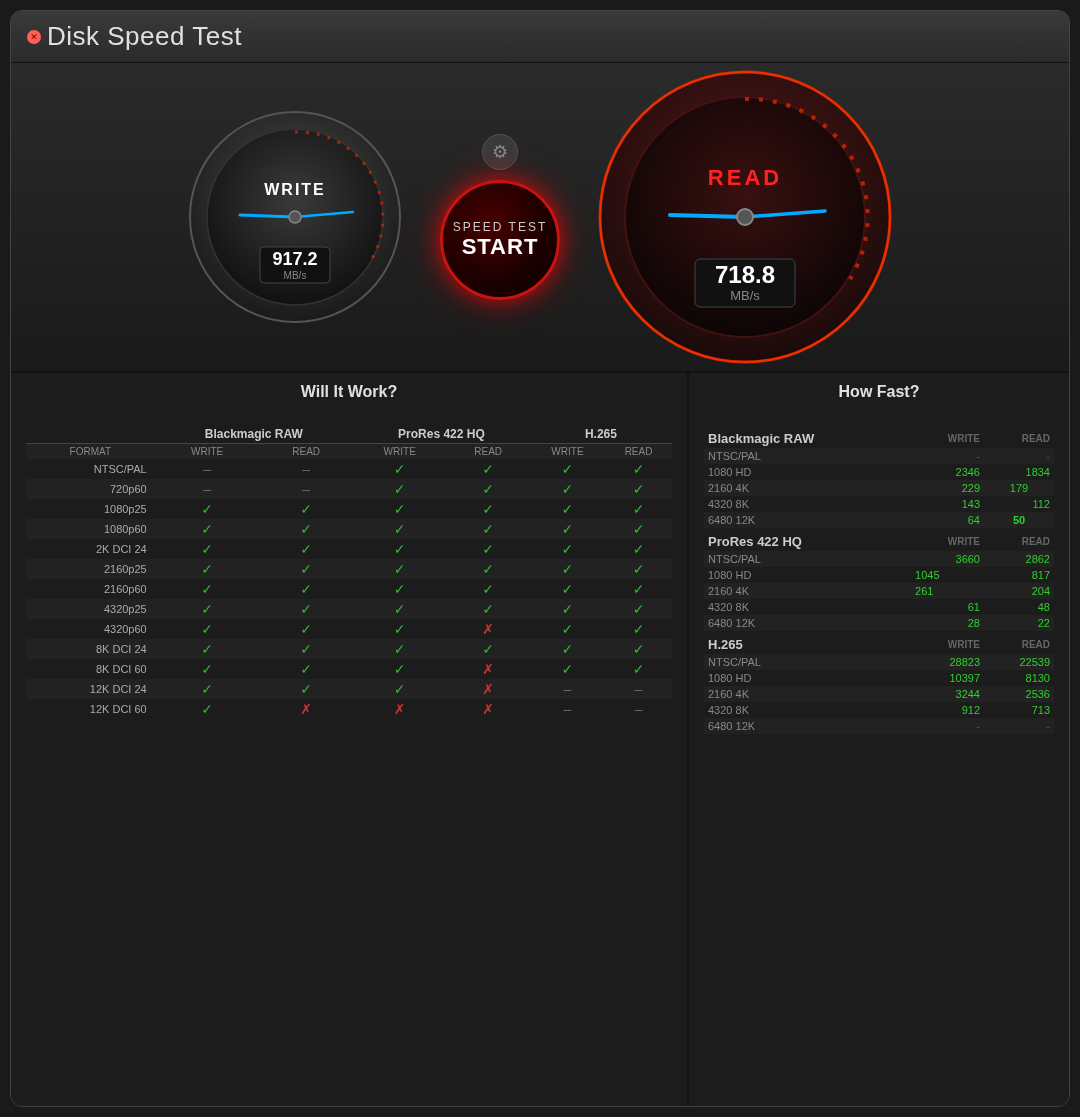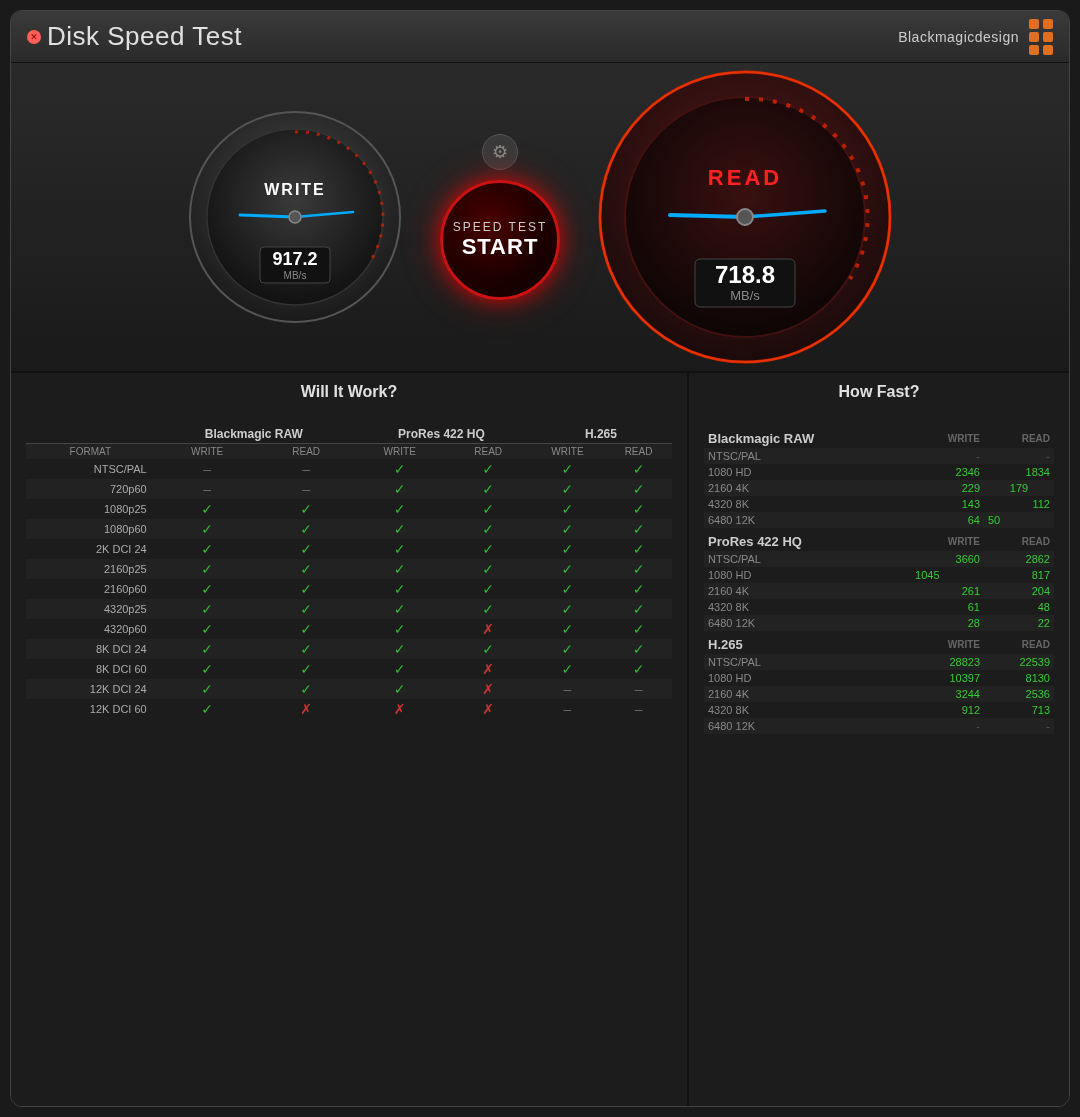--- a/index.html
+++ b/index.html
@@ -222,31 +222,20 @@
   </style>
 </head>
 <body>
 
 <div class="app-window">
 
   <div class="title-bar">
     <div class="close-btn">✕</div>
     <span class="app-title">Disk Speed Test</span>
     <div class="title-bar-spacer"></div>
-    <div class="brand-area">
-      <span class="brand-name">Blackmagicdesign</span>
-      <div class="brand-logo">
-        <div class="brand-logo-dot"></div>
-        <div class="brand-logo-dot"></div>
-        <div class="brand-logo-dot"></div>
-        <div class="brand-logo-dot"></div>
-        <div class="brand-logo-dot"></div>
-        <div class="brand-logo-dot"></div>
-      </div>
-    </div>
   </div>
 
   <div class="gauge-section">
 
     <div class="gauge-container gauge-small">
       <svg class="gauge-svg" viewBox="0 0 220 220" xmlns="http://www.w3.org/2000/svg">
 
         <circle cx="110" cy="110" r="105" fill="url(#outerGrad)" stroke="#555" stroke-width="2"></circle>
         <defs>
           <radialGradient id="outerGrad" cx="50%" cy="40%" r="60%">
@@ -485,40 +474,40 @@
       <td style="color:#33cc33;text-align:center;font-weight:500">179</td>
     </tr>
             <tr class="data-row">
       <td class="label-cell">4320 8K</td>
       <td style="color:#33cc33;text-align:right;font-weight:500">143</td>
       <td style="color:#33cc33;text-align:right;font-weight:500">112</td>
     </tr>
             <tr class="data-row" style="background: rgb(34, 34, 34);">
       <td class="label-cell">6480 12K</td>
       <td style="color:#33cc33;text-align:right;font-weight:500">64</td>
-      <td style="color:#33cc33;text-align:left;font-weight:400">50</td>
+      <td style="color:#33cc33;text-align:center;font-weight:700">50</td>
     </tr>
             <tr class="group-header-row">
     <td>ProRes 422 HQ</td>
     <td style="color:#666;font-size:10px;text-align:right">WRITE</td>
     <td style="color:#666;font-size:10px;text-align:right">READ</td>
   </tr>
             <tr class="data-row" style="background: rgb(34, 34, 34);">
       <td class="label-cell">NTSC/PAL</td>
       <td style="color:#33cc33;text-align:right;font-weight:500">3660</td>
       <td style="color:#33cc33;text-align:right;font-weight:500">2862</td>
     </tr>
             <tr class="data-row">
       <td class="label-cell">1080 HD</td>
       <td style="color:#33cc33;text-align:left;font-weight:400">1045</td>
       <td style="color:#33cc33;text-align:right;font-weight:500">817</td>
     </tr>
             <tr class="data-row" style="background: rgb(34, 34, 34);">
       <td class="label-cell">2160 4K</td>
-      <td style="color:#33cc33;text-align:right;font-weight:500">261</td>
+      <td style="color:#33cc33;text-align:left;font-weight:500">261</td>
       <td style="color:#33cc33;text-align:right;font-weight:500">204</td>
     </tr>
             <tr class="data-row">
       <td class="label-cell">4320 8K</td>
       <td style="color:#33cc33;text-align:right;font-weight:500">61</td>
       <td style="color:#33cc33;text-align:right;font-weight:500">48</td>
     </tr>
             <tr class="data-row" style="background: rgb(34, 34, 34);">
       <td class="label-cell">6480 12K</td>
       <td style="color:#33cc33;text-align:right;font-weight:500">28</td>

